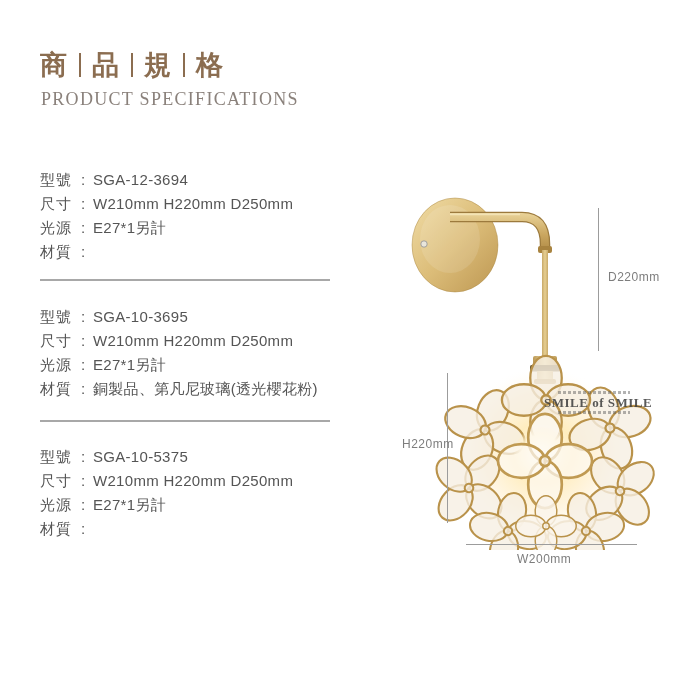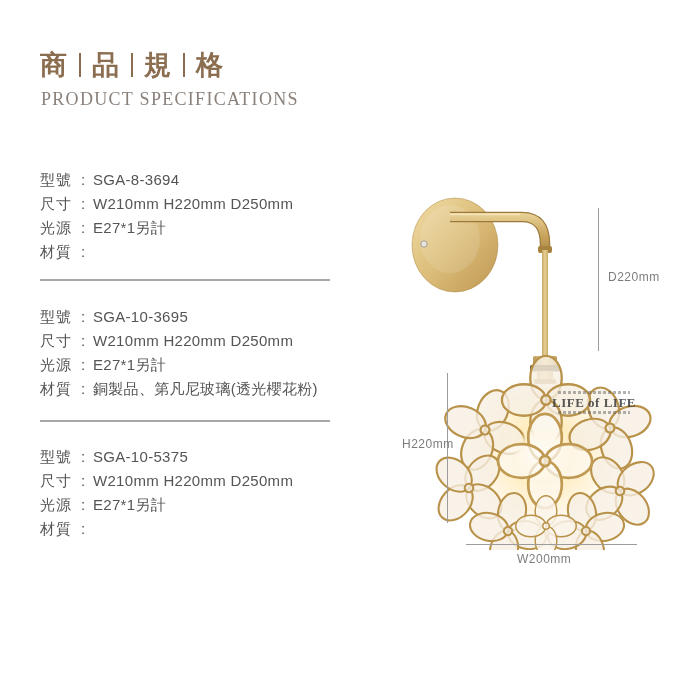--- a/index.html
+++ b/index.html
@@ -62,21 +62,21 @@
     <span>規</span>
     <span class="tsep"></span>
     <span>格</span>
   </div>
   <div class="subtitle">PRODUCT SPECIFICATIONS</div>
 
   <div class="spec-block b1">
     <div class="spec-row">
       <span class="spec-label">型號</span>
         <span class="spec-sep"> : </span>
-        <span class="spec-value">SGA-8-3694</span>
+        <span class="spec-value">SGA-12-3694</span>
     </div>
     <div class="spec-row">
       <span class="spec-label">尺寸</span>
         <span class="spec-sep"> : </span>
         <span class="spec-value">W210mm H220mm D250mm</span>
     </div>
     <div class="spec-row">
       <span class="spec-label">光源</span>
         <span class="spec-sep"> : </span>
         <span class="spec-value">E27*1另計</span>
@@ -216,21 +216,21 @@
         <use href="#flw" transform="translate(155,301) scale(1.12)"></use>
       </g>
       <g fill="rgba(250,245,235,0.85)" stroke="#b9924a" stroke-width="2">
         <use href="#flw" transform="translate(156,366) scale(0.72)"></use>
       </g>
     </g>
   </svg>
 
   <div class="watermark">
     <div class="wm-bar"></div>
-    <div class="wm-text">LIFE of LIFE</div>
+    <div class="wm-text">SMILE of SMILE</div>
     <div class="wm-bar"></div>
   </div>
 
   <div class="dim-line depth"></div>
   <div class="dim-label depth">D220mm</div>
 
   <div class="dim-line height"></div>
   <div class="dim-label height">H220mm</div>
 
   <div class="dim-line width"></div>

